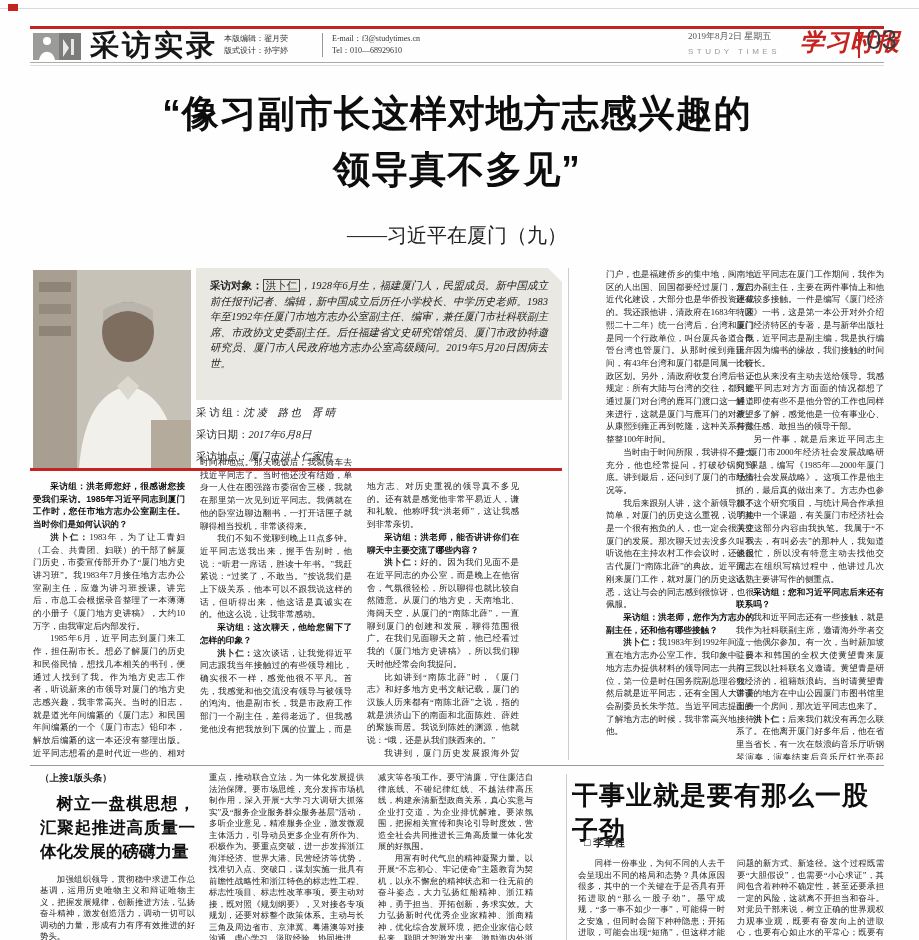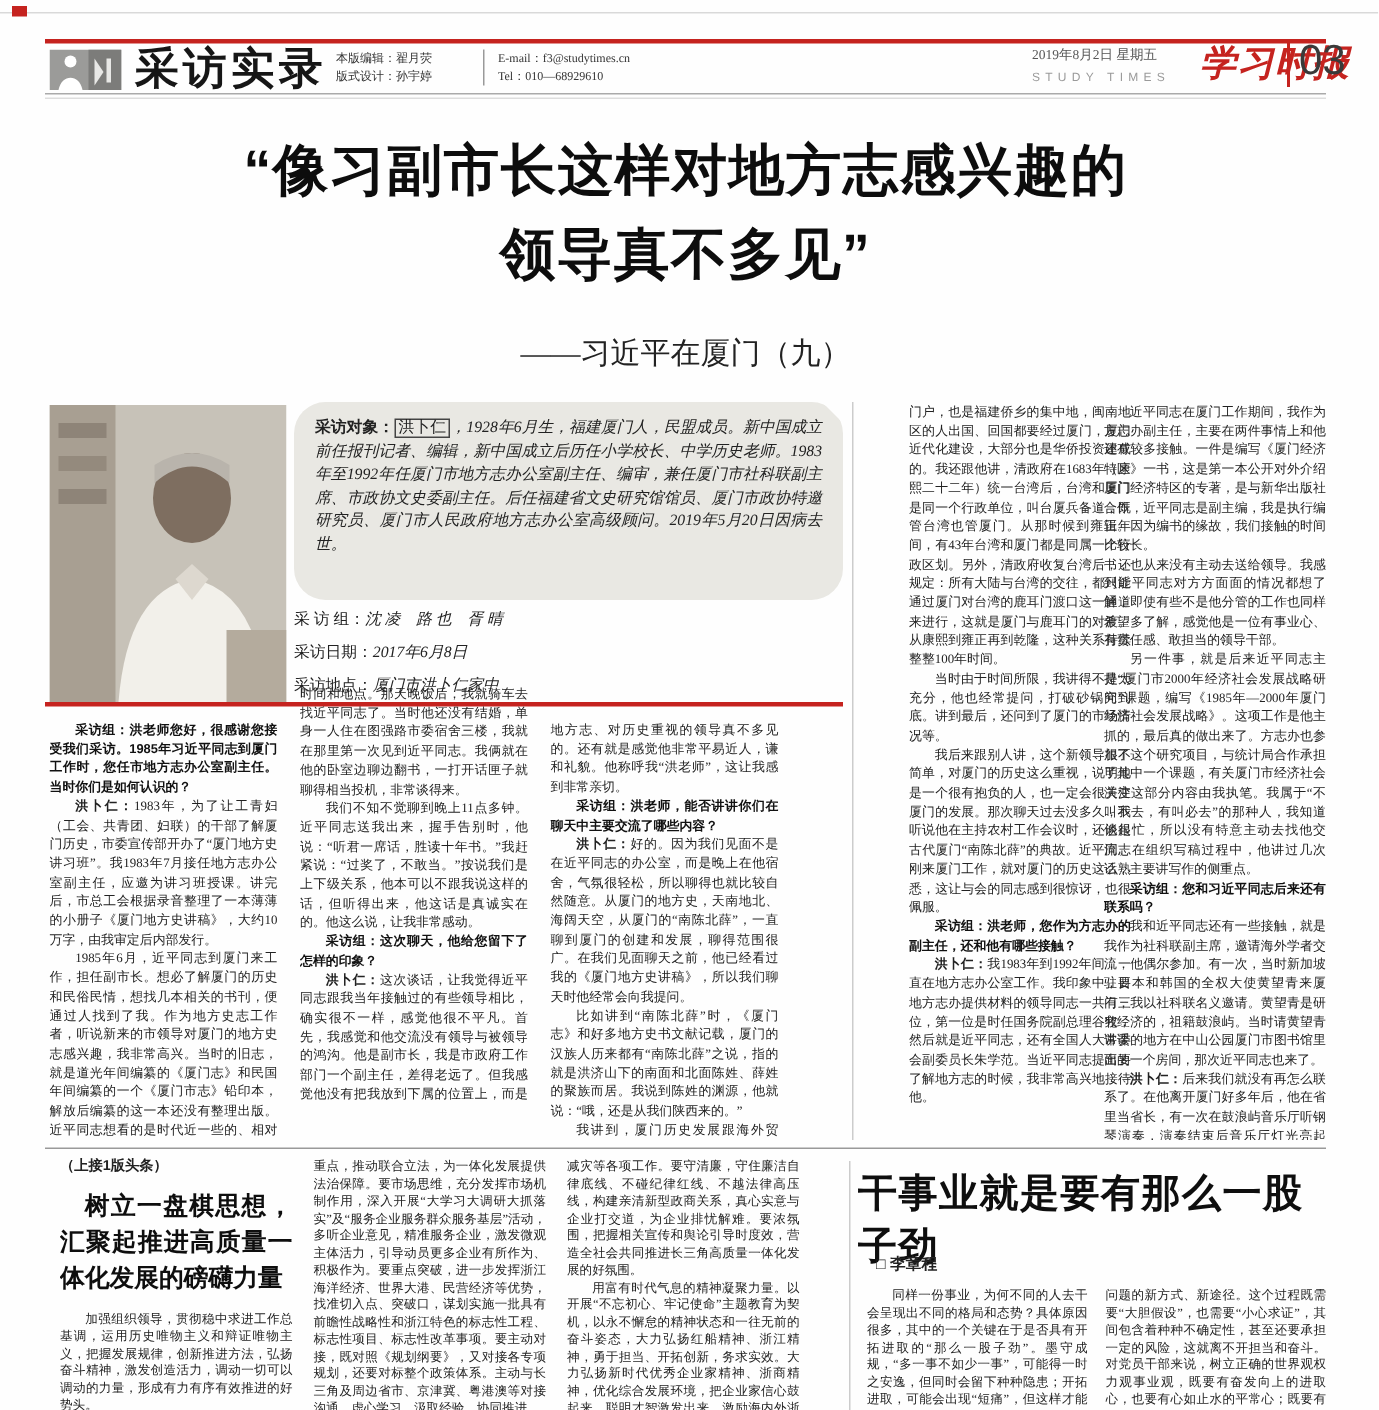--- a/index.html
+++ b/index.html
@@ -30,21 +30,21 @@
   
   .headline{left:30px;top:86px;width:854px;text-align:center;
         font-family:"Liberation Sans","DejaVu Sans",sans-serif;font-weight:900;
         font-size:37px;line-height:56px;color:#0d0d0d;letter-spacing:1px;}
   .subhead{left:30px;top:222px;width:854px;text-align:center;font-size:20px;
         font-weight:400;color:#222;}
   
   .photo{left:33px;top:270px;width:158px;height:198px;}
   .infobox{left:196px;top:268px;width:366px;height:132px;background:#e9e8e3;
         clip-path:polygon(0 0,352px 0,100% 14px,100% 100%,0 100%);
-        padding:10px 14px;box-sizing:border-box;border-radius:21px;}
+        padding:10px 14px;box-sizing:border-box;}
   .infobox .bio{margin:0;font-size:10.5px;line-height:15.5px;text-align:justify;
         font-style:italic;color:#222;}
   .infobox .lbl{font-weight:700;font-style:normal;}
   .boxed-name{border:1px solid #444;padding:0 2px;font-style:normal;}
   .meta-lines{left:196px;top:406px;width:366px;font-size:10.5px;color:#222;}
   .meta-lines p{margin:0 0 8px 0;font-style:italic;}
   .meta-lines .lbl{font-weight:400;font-style:normal;}
   .info-red-rule{left:30px;top:468px;width:532px;height:3px;background:#c5231f;}
   
   .col{position:absolute;text-align:justify;font-size:8.6px;line-height:12.7px;

